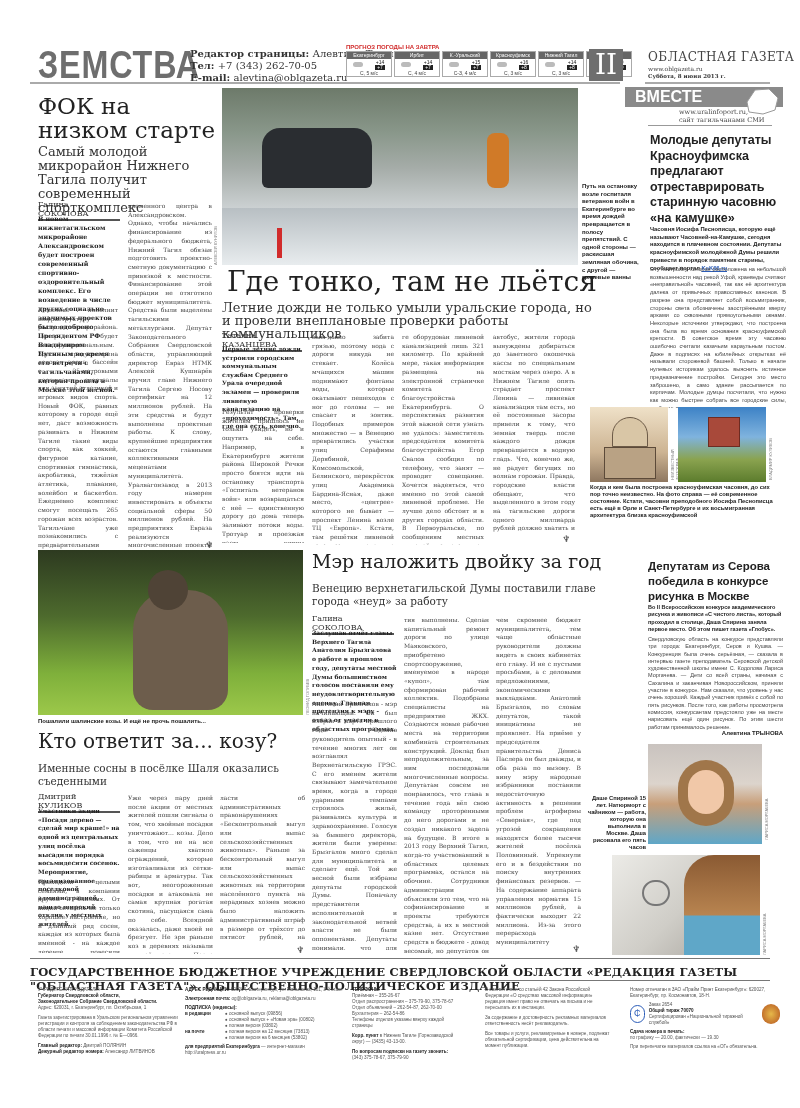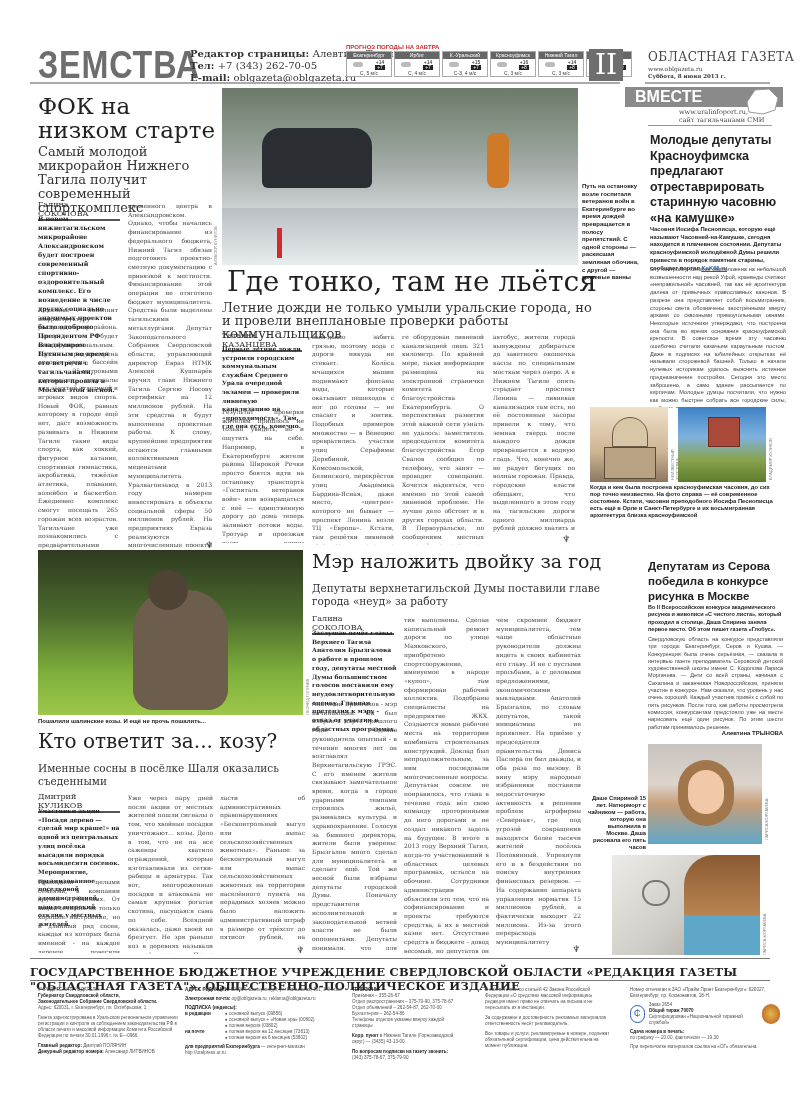--- a/index.html
+++ b/index.html
@@ -40,21 +40,21 @@
 .fine b{color:#222}
 .endmark{font-size:9px;color:#444}
 </style>
 </head>
 <body>
 
 <div class="abs sec-title">ЗЕМСТВА</div>
 <div class="abs editor">
   <div><b>Редактор страницы:</b> <span>Алевтина Трынова</span></div>
   <div><b>Тел:</b> <span>+7 (343) 262-70-05</span></div>
-  <div><b>E-mail:</b> <span>oblgazeta@oblgazeta.ru</span></div>
+  <div><b>E-mail:</b> <span>alevtina@oblgazeta.ru</span></div>
 </div>
 <div class="abs wx-title">ПРОГНОЗ ПОГОДЫ НА ЗАВТРА</div>
 <div class="abs wx" id="wx">
     <div class="c">
       <div class="h">Екатеринбург</div>
       <div class="b">
         <span class="cloud"></span>
         <span class="t">
           <span>+14</span>
           <span class="n">+7</span>
@@ -202,21 +202,21 @@
 <div class="abs h1" style="left:38px;top:731px;width:280px;font-size:20px">Кто ответит за... козу?</div>
 <div class="abs sub" style="left:38px;top:762px;width:260px;font-size:10.5px;line-height:12.5px">Именные сосны в посёлке Шаля оказались съеденными</div>
 <div class="abs byline" style="left:38px;top:792px;width:82px">Дмитрий КУЛИКОВ</div>
 <div class="abs lead" style="left:38px;top:807px;width:82px;font-size:6px;line-height:8.7px">Участники акции «Посади дерево — сделай мир краше!» на одной из центральных улиц посёлка высадили порядка восьмидесяти сосенок. Мероприятие, организованное поселковой администрацией, нашло широкий отклик у местных жителей.</div>
 <div class="abs txt" style="left:38px;top:878px;width:82px;height:75px;overflow:hidden">Приходили целыми семьями, в компании друзей и близких. От акции осталось не только хорошее настроение, но и длинный ряд сосен, каждая из которых была именной - на каждое деревце повесили специально изготовленные бирки из пластика с именами приложивших руку к посадке.</div>
 <div class="abs txt" style="left:128px;top:794px;width:85px;height:160px;overflow:hidden">Уже через пару дней после акции от местных жителей пошли сигналы о том, что хвойные посадки уничтожают... козы. Дело в том, что не на все саженцы хватило ограждений, которые изготавливали из сетки-рабицы и арматуры. Так вот, неогороженные посадки и атаковала не самая крупная рогатая скотина, пасущаяся сама по себе. Всеядной оказалась, даже хвоей не брезгует. Не зря раньше коз в деревнях называли «живой огонь». После такого - лишь «выжженная» земля. И ведь управу на хозяев местным администрациям теперь найти довольно сложно. В апреле этого года утратила силу статья № 39 Закона Свердловской об-</div>
 <div class="abs txt" style="left:220px;top:794px;width:85px;height:150px;overflow:hidden">ласти об административных правонарушениях «Бесконтрольный выгул или выпас сельскохозяйственных животных». Раньше за бесконтрольный выгул или выпас сельскохозяйственных животных на территории населённого пункта на нерадивых хозяев можно было наложить административный штраф в размере от трёхсот до пятисот рублей, на должностных лиц — от пятисот до одной тысячи рублей, на юридических — от трёх тысяч до пяти тысяч рублей. Теперь же остаётся только пенять. Козы, между тем, уже с вожделением приглядываются к сосенкам за ограждениями. Что-то замышляют.</div>
 <div class="abs endmark" style="left:296px;top:945px">♆</div>
 
 <div class="abs h1" style="left:312px;top:552px;width:300px;font-size:19px">Мэр наложить двойку за год</div>
-<div class="abs sub" style="left:312px;top:582px;width:300px;font-size:10.5px;line-height:12.5px">Депутаты верхнетагильской Думы поставили главе города «неуд» за работу</div>
+<div class="abs sub" style="left:312px;top:582px;width:300px;font-size:10.5px;line-height:12.5px">Венецию верхнетагильской Думы поставили главе города «неуд» за работу</div>
 <div class="abs byline" style="left:312px;top:614px;width:82px">Галина СОКОЛОВА</div>
 <div class="abs lead" style="left:312px;top:629px;width:85px;font-size:6px;line-height:8.7px">Заслушав отчёт главы Верхнего Тагила Анатолия Брызгалова о работе в прошлом году, депутаты местной Думы большинством голосов поставили ему неудовлетворительную оценку. Главная претензия к мэру - отказ от участия в областных программах.</div>
 <div class="abs txt" style="left:312px;top:700px;width:85px;height:250px;overflow:hidden">Анатолий Брызгалов - мэр начинающий. Он был избран в марте прошлого года. Однако руководитель опытный - в течение многих лет он возглавлял Верхнетагильскую ГРЭС. С его именем жители связывают замечательное время, когда в городе ударными темпами строилось жильё, развивались культура и здравоохранение. Голосуя за бывшего директора, жители были уверены: Брызгалов много сделал для муниципалитета и сделает ещё. Той же весной были избраны депутаты городской Думы. Поначалу представители исполнительной и законодательной ветвей власти не были оппонентами. Депутаты понимали, что для вхождения в курс дела мэру потребуется время. Но вот минул год, депутаты, согласно Уставу, потребовали от главы отчёта. Тот попросил отсрочки. На пороге лета депутатский корпус заслушал-таки краткий отчёт. Мэр города сообщил, что муниципалитет жил по бюджету, свёрстанному ещё прежней командой управленцев: — Основные мероприя-</div>
 <div class="abs txt" style="left:404px;top:616px;width:85px;height:338px;overflow:hidden">тия выполнены. Сделан капитальный ремонт дороги по улице Маяковского, приобретено спортсооружение, именуемое в народе «купол», там сформирован рабочий коллектив. Подобраны специалисты на предприятие ЖКХ. Создаются новые рабочие места на территории комбината строительных конструкций. Доклад был непродолжительным, за ним последовали многочисленные вопросы. Депутатам совсем не понравилось, что глава в течение года вёл свою команду проторенными до него дорогами и не создал никакого задела на будущее. В итоге в 2013 году Верхний Тагил, когда-то участвовавший в областных целевых программах, остался на обочине. Сотрудники администрации объясняли это тем, что на софинансирование и проекты требуются средства, а их в местной казне нет. Отсутствие средств в бюджете - довод весомый, но депутатов он не убедил. Есть множество небольших муниципалитетов, которых богатыми никак не назовёшь (например, Верхняя Тура со средней зарплатой в 13 тысяч рублей), но в программах они участвуют, и сферу ЖКХ умудряются модернизировать, и газовые трубы тянут в частный сектор. Десятки миллионов рублей в виде субсидий получили вместе на развитие сферы ЖКХ и газификацию расположенные по соседству с Верхним Тагилом Кировград и Невьянск. Город энергетиков остался в стороне. По мнению депутатов,</div>
 <div class="abs txt" style="left:496px;top:616px;width:85px;height:330px;overflow:hidden">чем скромнее бюджет муниципалитета, тем чаще областные руководители должны видеть в своих кабинетах его главу. И не с пустыми просьбами, а с деловыми предложениями, экономическими выкладками. Анатолий Брызгалов, по словам депутатов, такой инициативы не проявляет. На приёме у председателя правительства Дениса Паслера он был дважды, и оба раза по вызову. В вину мэру народные избранники поставили недостаточную активность в решении проблем агрофирмы «Северная», где под угрозой сокращения находятся более тысячи жителей посёлка Половинный. Упрекнули его и в бездействии по поиску внутренних финансовых резервов. — На содержание аппарата управления норматив 15 миллионов рублей, а фактически выходит 22 миллиона. Из-за этого перерасхода муниципалитету снижается областное субсидирование, — отметил председатель Думы Анатолий Стенин. Чтобы дать оценку деятельности главы и администрации, депутаты провели тайное голосование. Из 12 человек, присутствовавших на заседании, десять поставили оценку «неудовлетворительно». Чтобы сделать правильные выводы и вывести городской округ из «самоизоляции», у мэра есть время до будущей весны. Если народные избранники и в следующем году поставят Анатолию Брызгалову двойку, последует импичмент.</div>
 <div class="abs endmark" style="left:572px;top:944px">♆</div>
 
 <div class="abs rule" style="left:30px;top:958px;width:740px;height:1px;background:#777"></div>
 <div class="abs foot-band">ГОСУДАРСТВЕННОЕ БЮДЖЕТНОЕ УЧРЕЖДЕНИЕ  СВЕРДЛОВСКОЙ ОБЛАСТИ «РЕДАКЦИЯ ГАЗЕТЫ "ОБЛАСТНАЯ ГАЗЕТА"». ОБЩЕСТВЕННО-ПОЛИТИЧЕСКОЕ ИЗДАНИЕ</div>
 <div class="abs rule" style="left:30px;top:980px;width:740px;height:1px;background:#777"></div>

